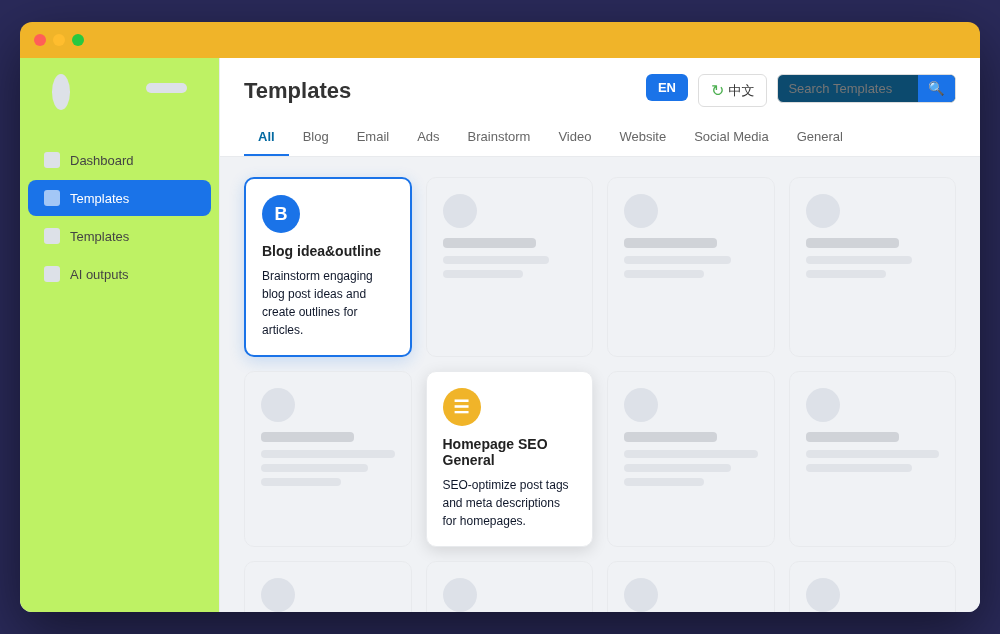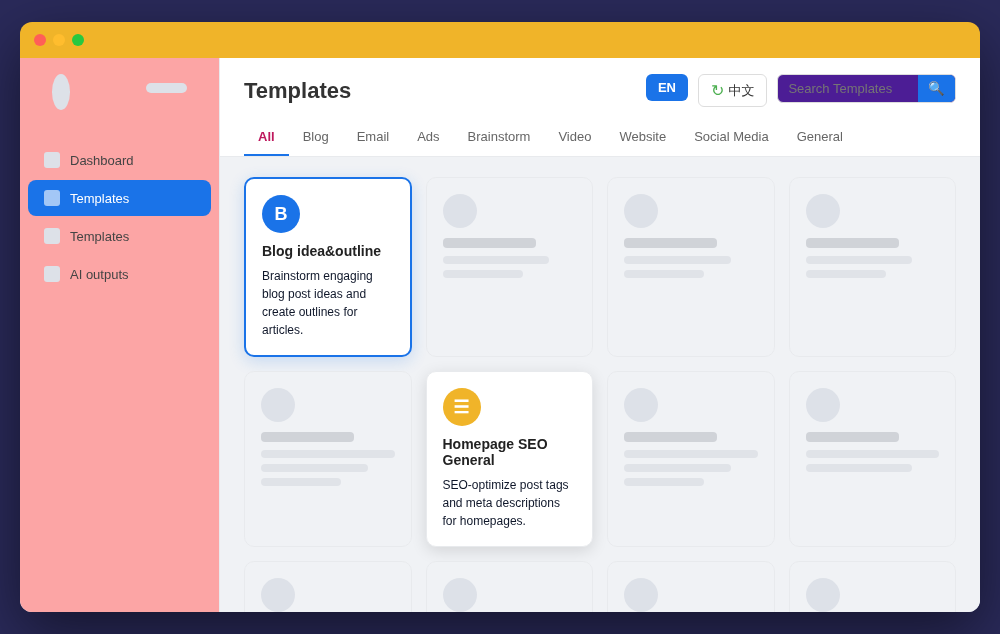--- a/index.html
+++ b/index.html
@@ -49,21 +49,21 @@
     .app-body {
       display: flex;
       flex: 1;
       background: #f0f2f5;
       overflow: hidden;
     }
 
     
     .sidebar {
       width: 200px;
-      background: #fca5a5;
+      background: #bef264;
       border-right: 1px solid #e8eaed;
       display: flex;
       flex-direction: column;
       padding: 16px 0;
       flex-shrink: 0;
     }
 
     .sidebar-avatar {
       width: 36px;
       height: 36px;
@@ -179,21 +179,21 @@
       color: #4caf50;
       font-size: 16px;
     }
 
     .search-bar {
       display: flex;
       align-items: center;
       border: 1px solid #ddd;
       border-radius: 6px;
       overflow: hidden;
-      background: #4c1d95;
+      background: #0c4a6e;
     }
 
     .search-input {
       border: none;
       outline: none;
       padding: 6px 10px;
       font-size: 13px;
       color: #999;
       width: 140px;
       background: transparent;
@@ -218,21 +218,21 @@
     .tab {
       padding: 10px 14px;
       font-size: 13px;
       color: #666;
       cursor: pointer;
       border-bottom: 2px solid transparent;
       white-space: nowrap;
     }
 
     .tab.active {
-      color: #be185d;
+      color: #0369a1;
       border-bottom: 2px solid #1a73e8;
       font-weight: 600;
     }
 
     
     .template-grid-area {
       flex: 1;
       overflow-y: auto;
       padding: 20px 24px;
     }

